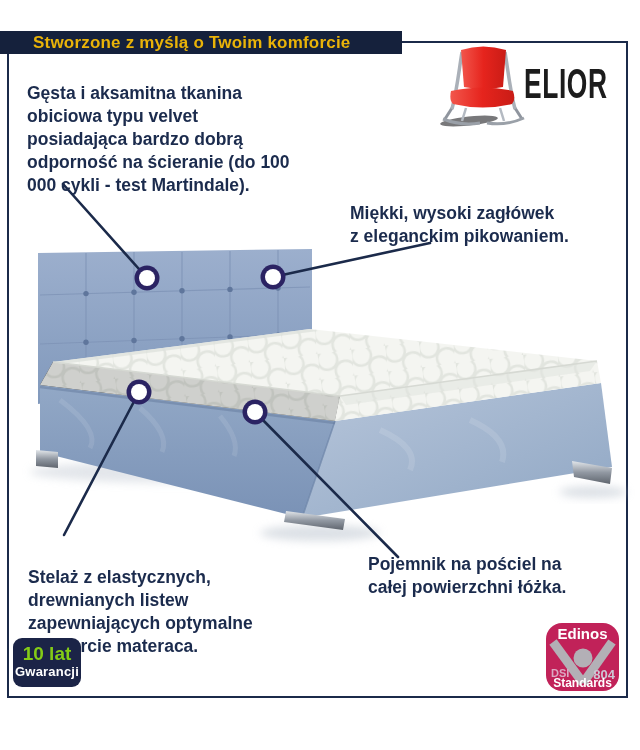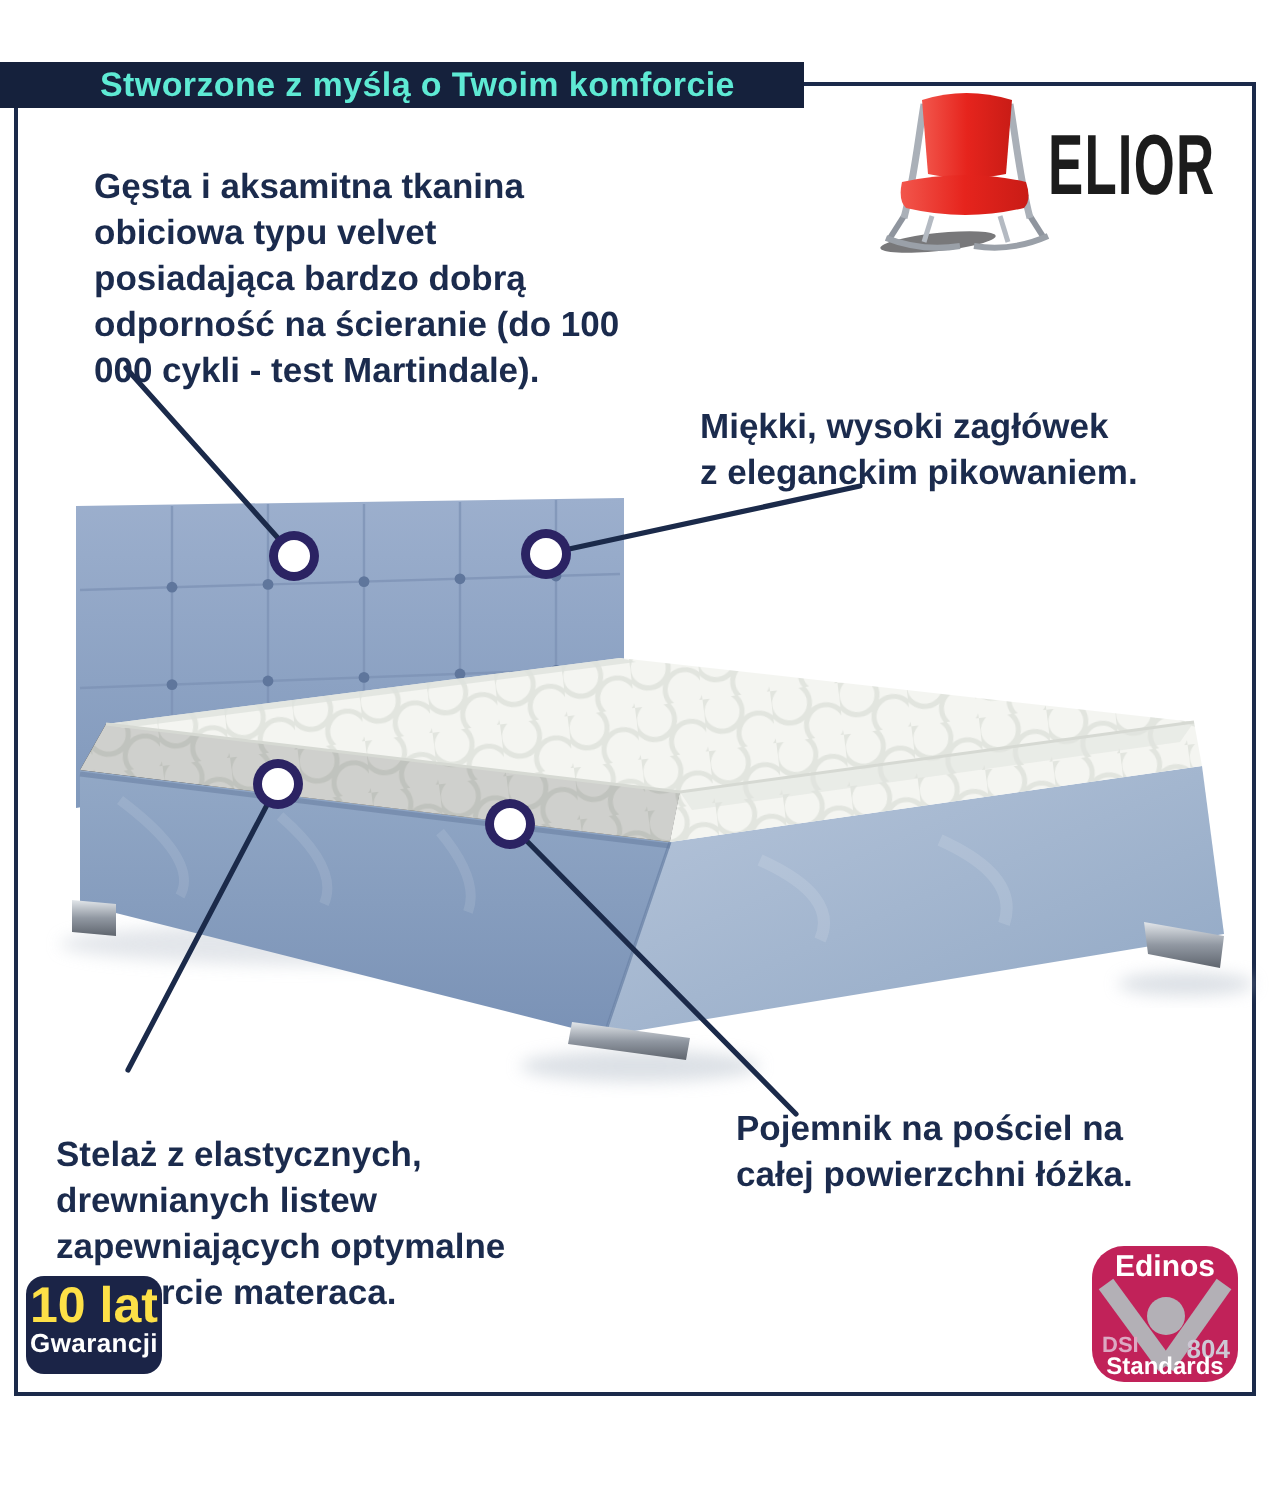--- a/index.html
+++ b/index.html
@@ -1,35 +1,35 @@
 <!DOCTYPE html>
 <html><head>
 <meta charset="utf-8">
 <style>
   html,body{margin:0;padding:0;background:#fff;}
   .page{position:relative;width:640px;height:750px;background:#ffffff;overflow:hidden;
         font-family:"Liberation Sans",sans-serif;}
   .frame{position:absolute;left:7px;top:41px;width:617px;height:653px;
          border:2.5px solid #1b2a4a;background:transparent;}
   .banner{position:absolute;left:0;top:31px;width:402px;height:23px;background:#15213c;
-          color:#5eead4;font-weight:bold;font-size:17px;line-height:23px;padding-left:50px;
+          color:#eab308;font-weight:bold;font-size:17px;line-height:23px;padding-left:33px;
           box-sizing:border-box;z-index:6;letter-spacing:.2px;}
   .logo{position:absolute;left:438px;top:42px;width:186px;height:88px;z-index:5;}
   .brand{position:absolute;left:86px;top:22px;font-weight:bold;font-size:44px;line-height:40px;
          color:#1c1c1c;transform:scale(0.60,0.97);transform-origin:0 0;letter-spacing:1px;}
   .feat{position:absolute;color:#1b2b4d;font-weight:bold;font-size:17.5px;line-height:23px;
         white-space:pre-line;z-index:6;}
-  .f1{left:27px;top:82px;margin-left:20px;}
+  .f1{left:27px;top:82px;}
   .f2{left:350px;top:202px;}
   .f3{left:28px;top:566px;}
   .f4{left:368px;top:553px;}
   .bedsvg{position:absolute;left:0;top:0;width:640px;height:750px;z-index:3;pointer-events:none;}
   .warranty{position:absolute;left:13px;top:638px;width:68px;height:49px;background:#1b2447;
             border-radius:9px;z-index:6;text-align:center;}
-  .w1{color:#fde047;font-weight:bold;font-size:25px;line-height:21px;margin-top:5px;}
+  .w1{color:#84cc16;font-weight:bold;font-size:19px;line-height:21px;margin-top:5px;}
   .w2{color:#ffffff;font-weight:bold;font-size:13px;line-height:15px;letter-spacing:.2px;}
   .edinos{position:absolute;left:546px;top:623px;width:73px;height:68px;background:#c12259;
           z-index:7;overflow:hidden;border-radius:16px;}
   .ed-brand{position:absolute;left:0;top:2px;width:100%;text-align:center;color:#fff;
             font-weight:bold;font-size:15px;z-index:2;}
   .ed-v{position:absolute;left:0;top:0;width:73px;height:68px;z-index:1;}
   .ed-dsi{position:absolute;left:5px;top:44px;color:#dca8c2;font-weight:bold;font-size:11px;z-index:2;}
   .ed-804{position:absolute;right:4px;top:44px;color:#cdc7d4;font-weight:bold;font-size:13px;z-index:2;margin-left:29px;}
   .ed-std{position:absolute;left:0;bottom:1px;width:100%;text-align:center;color:#fff;
           font-weight:bold;font-size:12px;z-index:2;}

